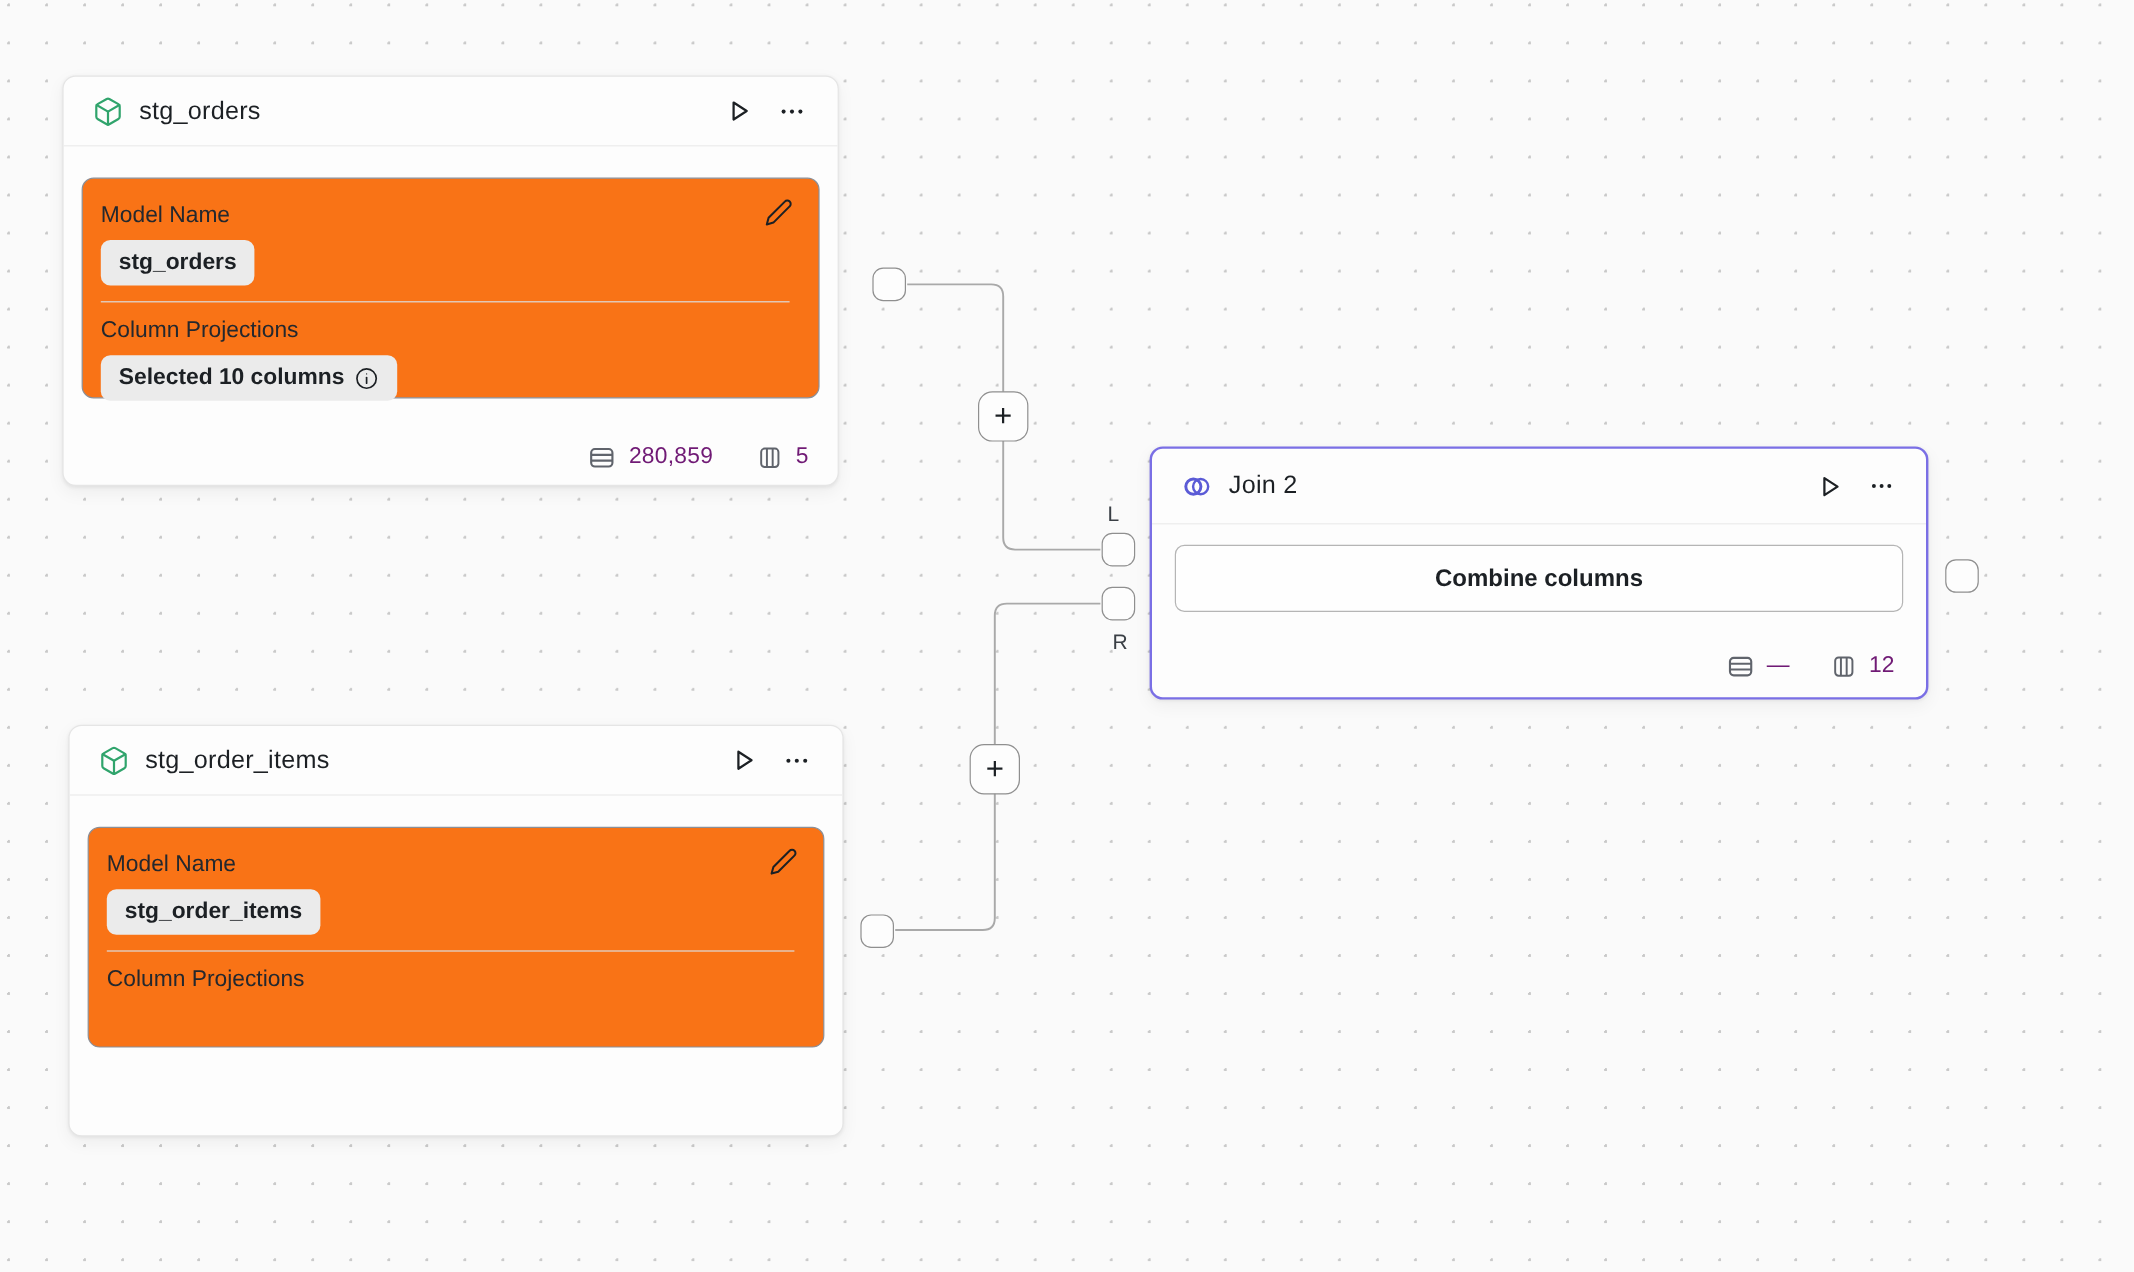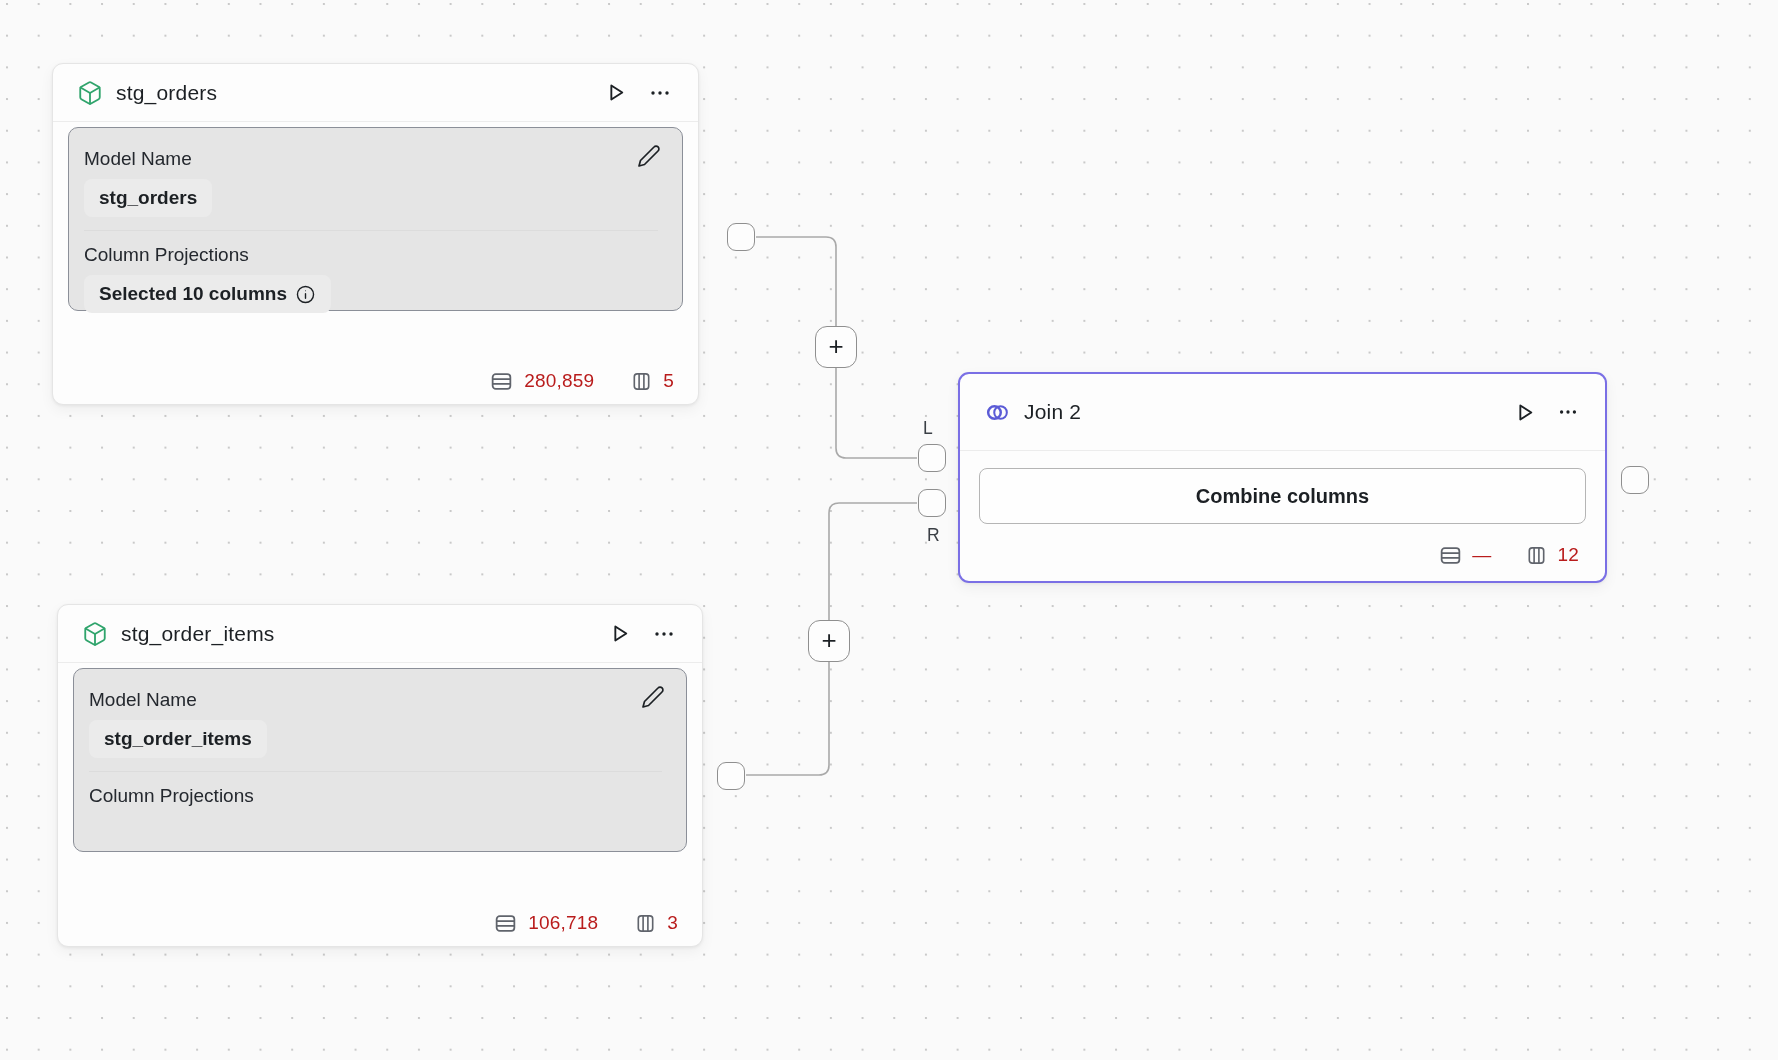--- a/index.html
+++ b/index.html
@@ -20,40 +20,40 @@
   .node.selected{border:2px solid #7a6fe5;}
   .node-header{
     display:flex;align-items:center;height:58px;padding:0 26px 0 24px;gap:13px;
     border-bottom:1px solid #ececec;box-sizing:border-box;
   }
   .node-title{font-size:21px;font-weight:500;color:#1c2024;letter-spacing:.2px;flex:1;white-space:nowrap;}
   .icon-btn{background:none;border:none;padding:0;margin:0;cursor:pointer;display:flex;align-items:center;justify-content:center;}
   .hdr-icons{display:flex;align-items:center;gap:20px;}
   
   .inner-card{
-    position:relative;margin:5px 15px 0 15px;height:184px;box-sizing:border-box;
-    border:1.5px solid #8b8f98;border-radius:10px;background:#e5e5e5;
+    position:relative;margin:26px 15px 0 15px;height:184px;box-sizing:border-box;
+    border:1.5px solid #8b8f98;border-radius:10px;background:#f97316;
     padding:20px 24px 0 15px;
   }
   .field-label{font-size:19px;font-weight:500;color:#24282e;line-height:22px;}
   .pill{
     display:inline-flex;align-items:center;gap:8px;margin-top:9px;height:38px;
     background:#ebebeb;border-radius:8px;padding:0 15px;box-sizing:border-box;
     font-size:19px;font-weight:600;color:#1c2024;white-space:nowrap;
   }
   .card-divider{border:none;border-top:1px solid #dcdcdc;margin:13px 0 13px 0;}
   .pencil-btn{position:absolute;top:16px;right:21px;}
   
   .node-footer{
     position:absolute;left:0;right:0;bottom:0;height:46px;
     display:flex;align-items:center;justify-content:flex-end;gap:10px;padding:0 24px;box-sizing:border-box;
     color:#60646c;font-size:19px;
   }
   .node-footer .gap{width:16px;}
-  .stat{color:#b91c1c;font-size:19px;letter-spacing:.2px;}
+  .stat{color:#701a75;font-size:19px;letter-spacing:.2px;}
   
   .combine-btn{
     display:block;margin:17px 19px 0 19px;height:56px;width:calc(100% - 38px);
     background:#fefefe;border:1.5px solid #b5b5b5;border-radius:8px;
     font-family:inherit;font-size:20px;font-weight:600;color:#1c2024;cursor:pointer;
   }
   .join-footer{height:52px;}
   
   .port{
     position:absolute;width:28px;height:28px;box-sizing:border-box;border:1.6px solid #8f8f8f;
@@ -196,43 +196,24 @@
         </span>
       </button>
       <div class="field-label">Model Name</div>
       <div class="pill">
         <span>stg_order_items</span>
       </div>
       <hr class="card-divider">
       <div class="field-label">Column Projections</div>
     </div>
 
-    <div class="node-footer">
-      <span>
-        <svg width="25" height="25" viewBox="0 0 24 24" fill="none" stroke="#60646c" stroke-width="1.7">
-          <rect x="3.5" y="5" width="17" height="14" rx="3"></rect>
-          <line x1="3.5" y1="9.7" x2="20.5" y2="9.7"></line>
-          <line x1="3.5" y1="14.3" x2="20.5" y2="14.3"></line>
-        </svg>
-      </span>
-      <span class="stat">106,718</span>
-      <span class="gap"></span>
-      <span>
-        <svg width="23" height="23" viewBox="0 0 24 24" fill="none" stroke="#60646c" stroke-width="1.7">
-          <rect x="4.5" y="4" width="15" height="16" rx="3"></rect>
-          <line x1="9.5" y1="4" x2="9.5" y2="20"></line>
-          <line x1="14.5" y1="4" x2="14.5" y2="20"></line>
-        </svg>
-      </span>
-      <span class="stat">3</span>
-    </div>
   </div>
 
   <div class="node selected" style="left:958px;top:372px;width:649px;height:211px;">
-    <div class="node-header" style="height:77px;">
+    <div class="node-header" style="height:63px;">
       <span>
         <svg width="27" height="27" viewBox="0 0 24 24" fill="none">
           <circle cx="9.3" cy="12" r="5.6" stroke="#5b5bd6" stroke-width="2.2"></circle>
           <circle cx="14.7" cy="12" r="5.6" stroke="#5b5bd6" stroke-width="1.8"></circle>
         </svg>
       </span>
       <span class="node-title">Join 2</span>
       <span class="hdr-icons">
         <button class="icon-btn">
           <span>

